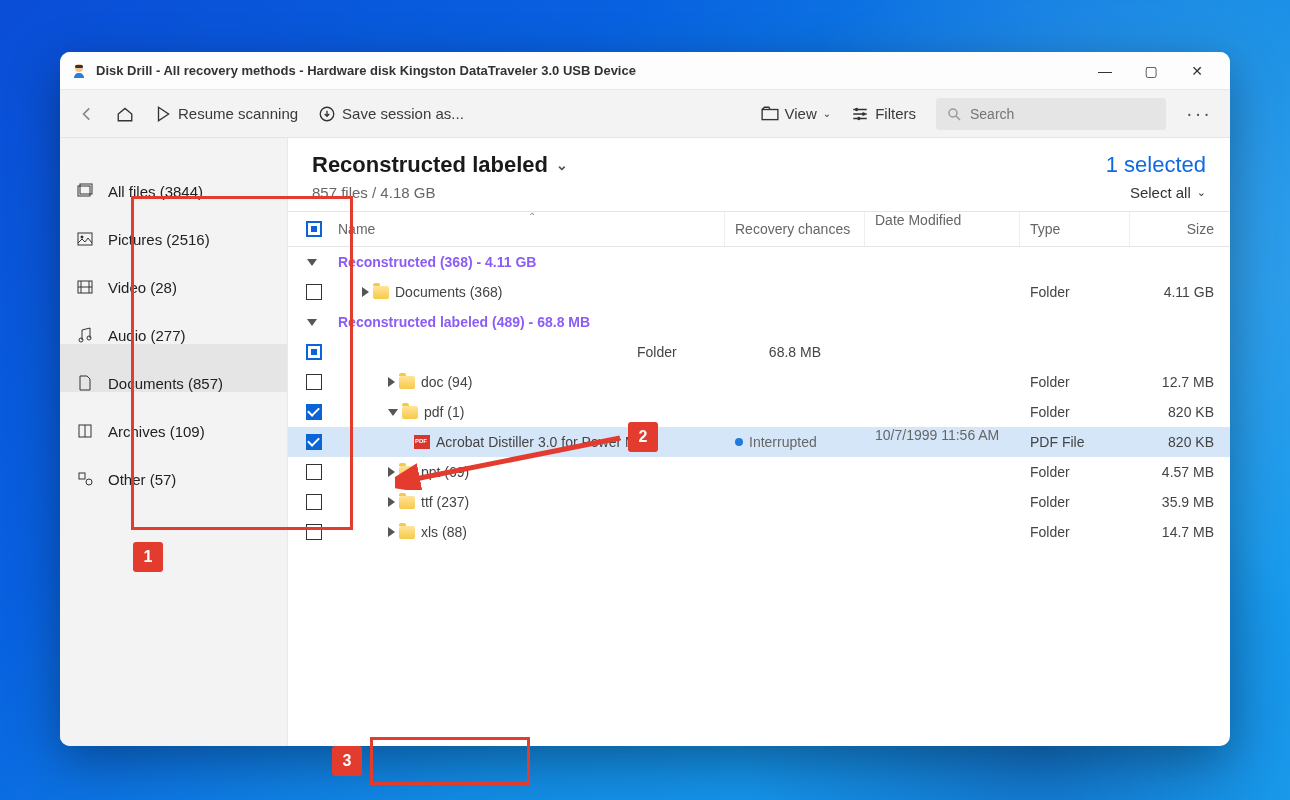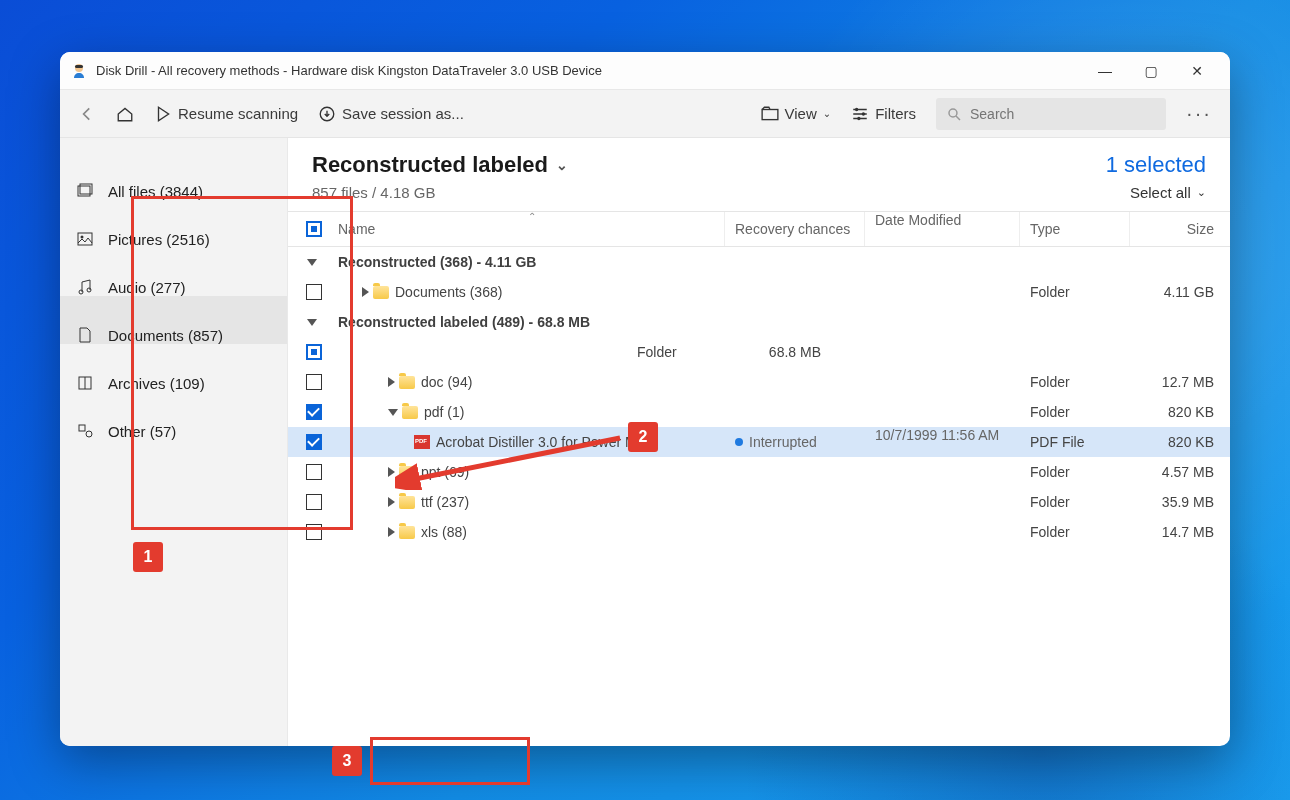--- a/index.html
+++ b/index.html
@@ -5,21 +5,21 @@
 * { box-sizing: border-box; margin: 0; padding: 0; font-family: "Segoe UI", Arial, sans-serif; }
 body { width: 1290px; height: 800px; background: linear-gradient(135deg, #0a4dd6 0%, #0861e0 30%, #128be4 60%, #1a9ff0 100%); position: relative; overflow: hidden; }
 .bg-wave { position: absolute; border-radius: 50%; }
 .bg-wave.w1 { width: 900px; height: 900px; background: radial-gradient(circle, rgba(255,255,255,0.15) 0%, transparent 60%); right: -300px; top: -200px; }
 .bg-wave.w2 { width: 700px; height: 700px; background: radial-gradient(circle, rgba(10,60,150,0.4) 0%, transparent 60%); right: -100px; bottom: -300px; }
 
 .window { position: absolute; left: 60px; top: 52px; width: 1170px; height: 694px; background: #fff; border-radius: 10px; box-shadow: 0 15px 50px rgba(0,0,0,0.35); display: flex; flex-direction: column; overflow: hidden; }
 
 .titlebar { height: 38px; display: flex; align-items: center; padding: 0 10px; border-bottom: 1px solid #e8e8e8; background: #fdfdfd; }
 .app-icon { width: 18px; height: 18px; margin-right: 8px; display: inline-flex; }
-.titlebar-title { font-size: 13px; color: #333; flex: 1; }
+.titlebar-title { font-size: 13px; color: #333; flex: 1; font-weight: bold; }
 .win-controls { display: flex; gap: 0; }
 .win-btn { width: 46px; height: 30px; display: flex; align-items: center; justify-content: center; color: #333; font-size: 14px; cursor: default; }
 
 .toolbar { height: 48px; background: #f3f3f3; border-bottom: 1px solid #e5e5e5; display: flex; align-items: center; padding: 0 18px; gap: 20px; }
 .tb-btn { display: flex; align-items: center; gap: 6px; color: #3a3a3a; font-size: 15px; cursor: default; }
 .tb-icon { width: 18px; height: 18px; display: inline-flex; align-items: center; justify-content: center; }
 .tb-spacer { flex: 1; }
 .search-box { background: #e5e5e5; height: 32px; width: 230px; border-radius: 3px; display: flex; align-items: center; padding: 0 10px; gap: 8px; color: #888; }
 .search-box input { border: none; background: transparent; outline: none; font-size: 14px; color: #333; width: 100%; }
 .more-btn { font-size: 20px; letter-spacing: 2px; color: #555; }
@@ -43,21 +43,21 @@
 .col-check { width: 36px; display: flex; justify-content: center; }
 .col-name { flex: 1; padding-left: 6px; position: relative; border-right: 1px solid #eee; height: 100%; display: flex; align-items: center; }
 .col-recovery { width: 140px; padding-left: 10px; border-right: 1px solid #eee; height: 100%; display: flex; align-items: center; }
 .col-date { width: 155px; padding-left: 10px; border-right: 1px solid #eee; height: 100%; display: flex; align-items: flex-start; }
 .col-type { width: 110px; padding-left: 10px; border-right: 1px solid #eee; height: 100%; display: flex; align-items: center; }
 .col-size { width: 100px; padding-right: 16px; text-align: right; height: 100%; display: flex; align-items: center; justify-content: flex-end; }
 .sort-caret { position: absolute; left: 50%; top: -1px; font-size: 10px; color: #888; }
 
 .rows { flex: 1; overflow: auto; }
 .row { height: 30px; display: flex; align-items: center; font-size: 14px; color: #444; padding-left: 8px; }
-.row.group { font-weight: 600; color: #404040; }
+.row.group { font-weight: 600; color: #8b5cf6; }
 .row.selected { background: #d6e6f9; }
 .row .col-name { border: none; }
 .row .col-recovery, .row .col-date, .row .col-type, .row .col-size { border: none; }
 .chk { width: 16px; height: 16px; border: 1.5px solid #333; display: inline-block; background: #fff; }
 .chk.partial { border: 2px solid #0a64d8; position: relative; }
 .chk.partial::after { content: ""; position: absolute; inset: 3px; background: #0a64d8; }
 .chk.checked { background: #0a64d8; border-color: #0a64d8; position: relative; }
 .chk.checked::after { content: ""; position: absolute; left: 3px; top: 0px; width: 5px; height: 9px; border: solid #fff; border-width: 0 2px 2px 0; transform: rotate(45deg); }
 .tri { display: inline-block; width: 0; height: 0; border-left: 5px solid transparent; border-right: 5px solid transparent; border-top: 7px solid #555; margin-right: 4px; }
 .tri.right { border-top: 5px solid transparent; border-bottom: 5px solid transparent; border-left: 7px solid #555; border-right: none; }
@@ -183,20 +183,29 @@
               <rect x="2" y="3" width="14" height="12" stroke="#333" fill="none"></rect>
               <circle cx="6" cy="7" r="1.5" fill="#333"></circle>
               <path d="M2 13l4-4 3 3 3-4 4 5" stroke="#333" fill="none"></path>
             </svg>
           </span>
           <span>Pictures (2516)</span>
         </div>
       <div class="sb-item">
           <span class="sb-icon">
             <svg viewBox="0 0 18 18">
+              <rect x="2" y="3" width="14" height="12" stroke="#333" fill="none"></rect>
+              <path d="M5 3v12M13 3v12M2 9h14" stroke="#333"></path>
+            </svg>
+          </span>
+          <span>Video (28)</span>
+        </div>
+      <div class="sb-item">
+          <span class="sb-icon">
+            <svg viewBox="0 0 18 18">
               <path d="M6 14V4l8-2v10" stroke="#333" fill="none"></path>
               <circle cx="5" cy="14" r="2" stroke="#333" fill="none"></circle>
               <circle cx="13" cy="12" r="2" stroke="#333" fill="none"></circle>
             </svg>
           </span>
           <span>Audio (277)</span>
         </div>
       <div class="sb-item active">
           <span class="sb-icon">
             <svg viewBox="0 0 18 18">

